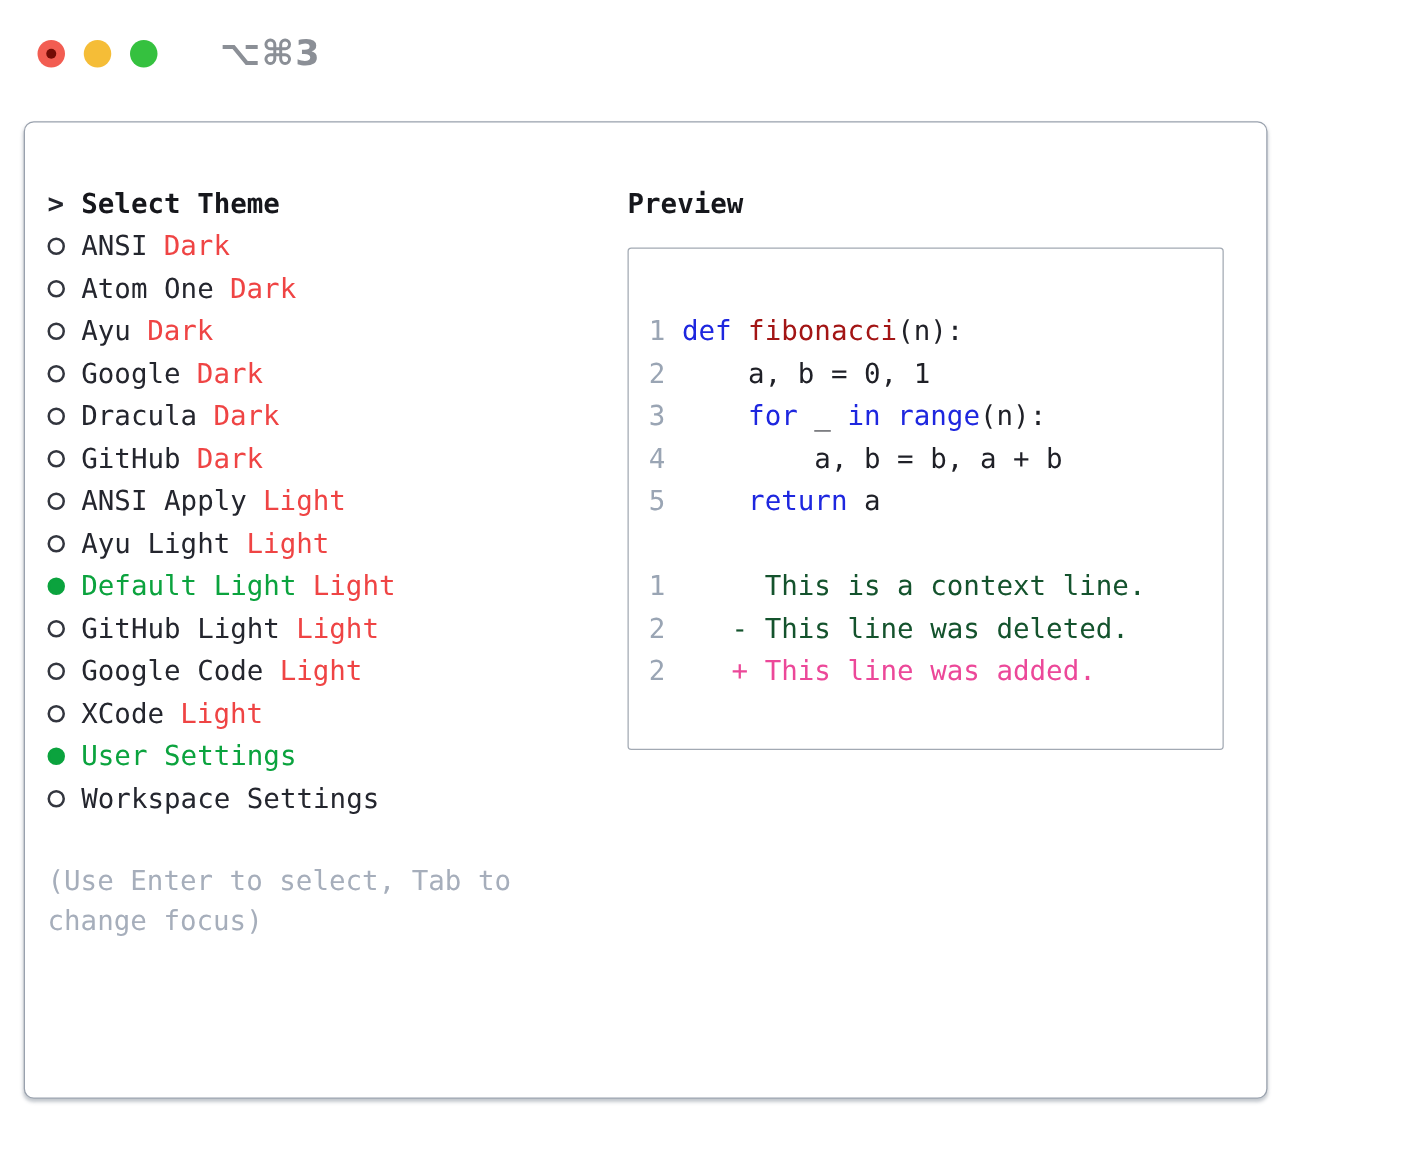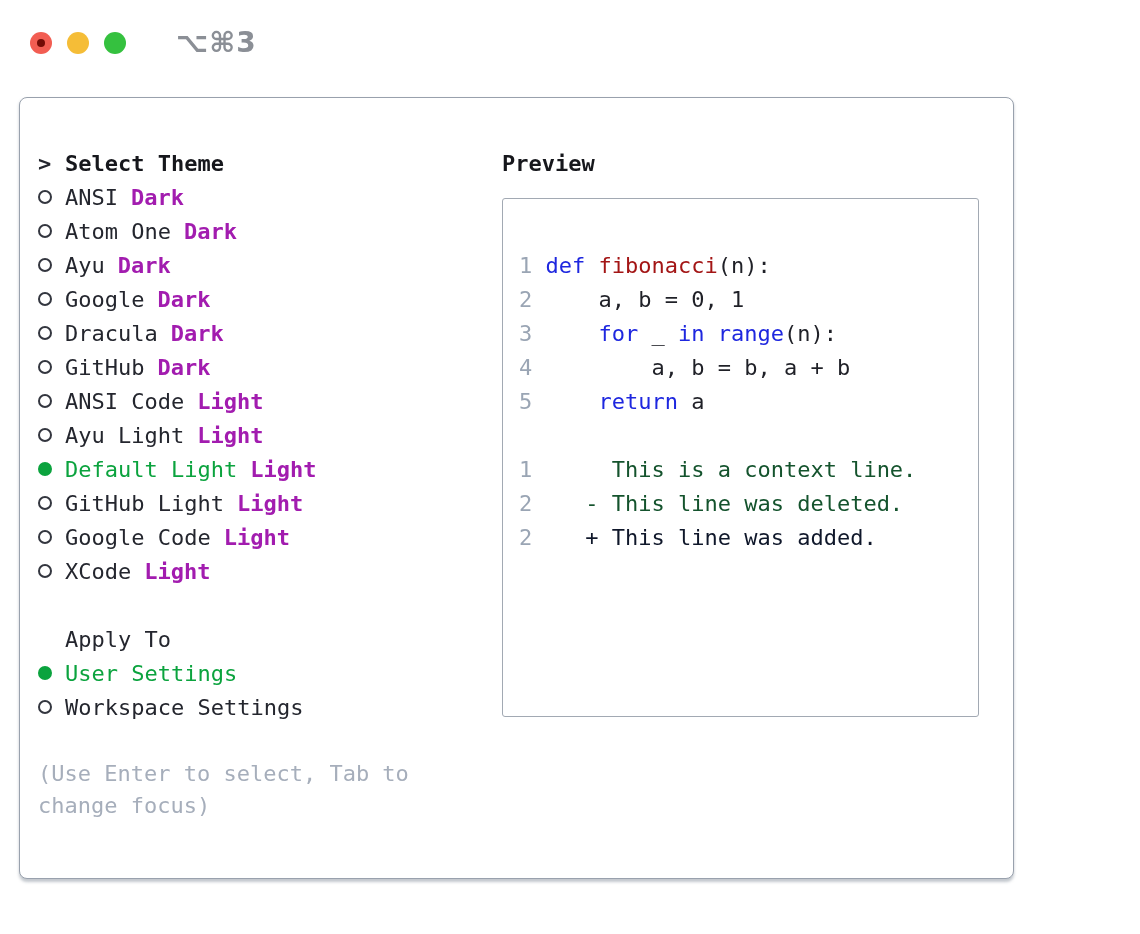--- a/index.html
+++ b/index.html
@@ -38,42 +38,42 @@
   .hdr{font-weight:bold;color:#16171c;text-align:right;}
   .hdr-normal{color:#24262e;}
 
   .radio{
     box-sizing:border-box;width:14px;height:14px;border:2px solid #33363f;
     border-radius:50%;display:inline-block;background:transparent;
   }
   .radio.selected{background:#0ba33e;border-color:#0ba33e;}
   .opt-name{color:#24262e;}
   .opt-name.selected{color:#0ba33e;}
-  .opt-tag{color:#a21caf;margin-left:13px;font-weight:bold;}
+  .opt-tag{color:#ef4444;margin-left:13px;}
 
   .apply-header-row{margin-top:34px;}
   .hint{
     margin-top:34px;width:440px;font-size:22px;line-height:32px;color:#a6aebb;
   }
 
   
   .preview-box{
-    box-sizing:border-box;margin-top:18px;width:477px;height:519px;
+    box-sizing:border-box;margin-top:18px;width:477px;height:402px;
     border:1.5px solid #a2a9b3;border-radius:3px;background:#ffffff;
     padding:50px 14px 0 16px;overflow:hidden;
   }
   .code{font-size:22px;line-height:34px;}
   .code-line{height:34px;white-space:pre;}
   .lnum{color:#9aa5b4;}
   .t-kw{color:#1e27df;}
   .t-fn{color:#a31515;}
   .t-pl{color:#1f2027;}
   .t-ctx{color:#14532d;}
   .t-del{color:#14532d;}
-  .t-add{color:#0f172a;}
+  .t-add{color:#ec4899;}
 </style>
 </head>
 <body>
 
 <div class="screen">
 
   <div class="titlebar">
     <span class="light red">
       <span class="dot"></span>
     </span>
@@ -90,32 +90,28 @@
         <span class="hdr">Select Theme</span>
       </div>
 
       <div id="theme-list">
           <div class="row"><span class="prefix"><span class="radio"></span></span><span class="opt-name">ANSI</span><span class="opt-tag">Dark</span></div>
           <div class="row"><span class="prefix"><span class="radio"></span></span><span class="opt-name">Atom One</span><span class="opt-tag">Dark</span></div>
           <div class="row"><span class="prefix"><span class="radio"></span></span><span class="opt-name">Ayu</span><span class="opt-tag">Dark</span></div>
           <div class="row"><span class="prefix"><span class="radio"></span></span><span class="opt-name">Google</span><span class="opt-tag">Dark</span></div>
           <div class="row"><span class="prefix"><span class="radio"></span></span><span class="opt-name">Dracula</span><span class="opt-tag">Dark</span></div>
           <div class="row"><span class="prefix"><span class="radio"></span></span><span class="opt-name">GitHub</span><span class="opt-tag">Dark</span></div>
-          <div class="row"><span class="prefix"><span class="radio"></span></span><span class="opt-name">ANSI Code</span><span class="opt-tag">Light</span></div>
+          <div class="row"><span class="prefix"><span class="radio"></span></span><span class="opt-name">ANSI Apply</span><span class="opt-tag">Light</span></div>
           <div class="row"><span class="prefix"><span class="radio"></span></span><span class="opt-name">Ayu Light</span><span class="opt-tag">Light</span></div>
           <div class="row"><span class="prefix"><span class="radio selected"></span></span><span class="opt-name selected">Default Light</span><span class="opt-tag">Light</span></div>
           <div class="row"><span class="prefix"><span class="radio"></span></span><span class="opt-name">GitHub Light</span><span class="opt-tag">Light</span></div>
           <div class="row"><span class="prefix"><span class="radio"></span></span><span class="opt-name">Google Code</span><span class="opt-tag">Light</span></div>
           <div class="row"><span class="prefix"><span class="radio"></span></span><span class="opt-name">XCode</span><span class="opt-tag">Light</span></div>
         </div>
 
-      <div class="row apply-header-row">
-        <span class="prefix"></span>
-        <span class="hdr-normal">Apply To</span>
-      </div>
 
       <div id="apply-list">
           <div class="row"><span class="prefix"><span class="radio selected"></span></span><span class="opt-name selected">User Settings</span></div>
           <div class="row"><span class="prefix"><span class="radio"></span></span><span class="opt-name">Workspace Settings</span></div>
         </div>
 
       <div class="hint">(Use Enter to select, Tab to change focus)</div>
     </div>
 
     <div class="right-col">

